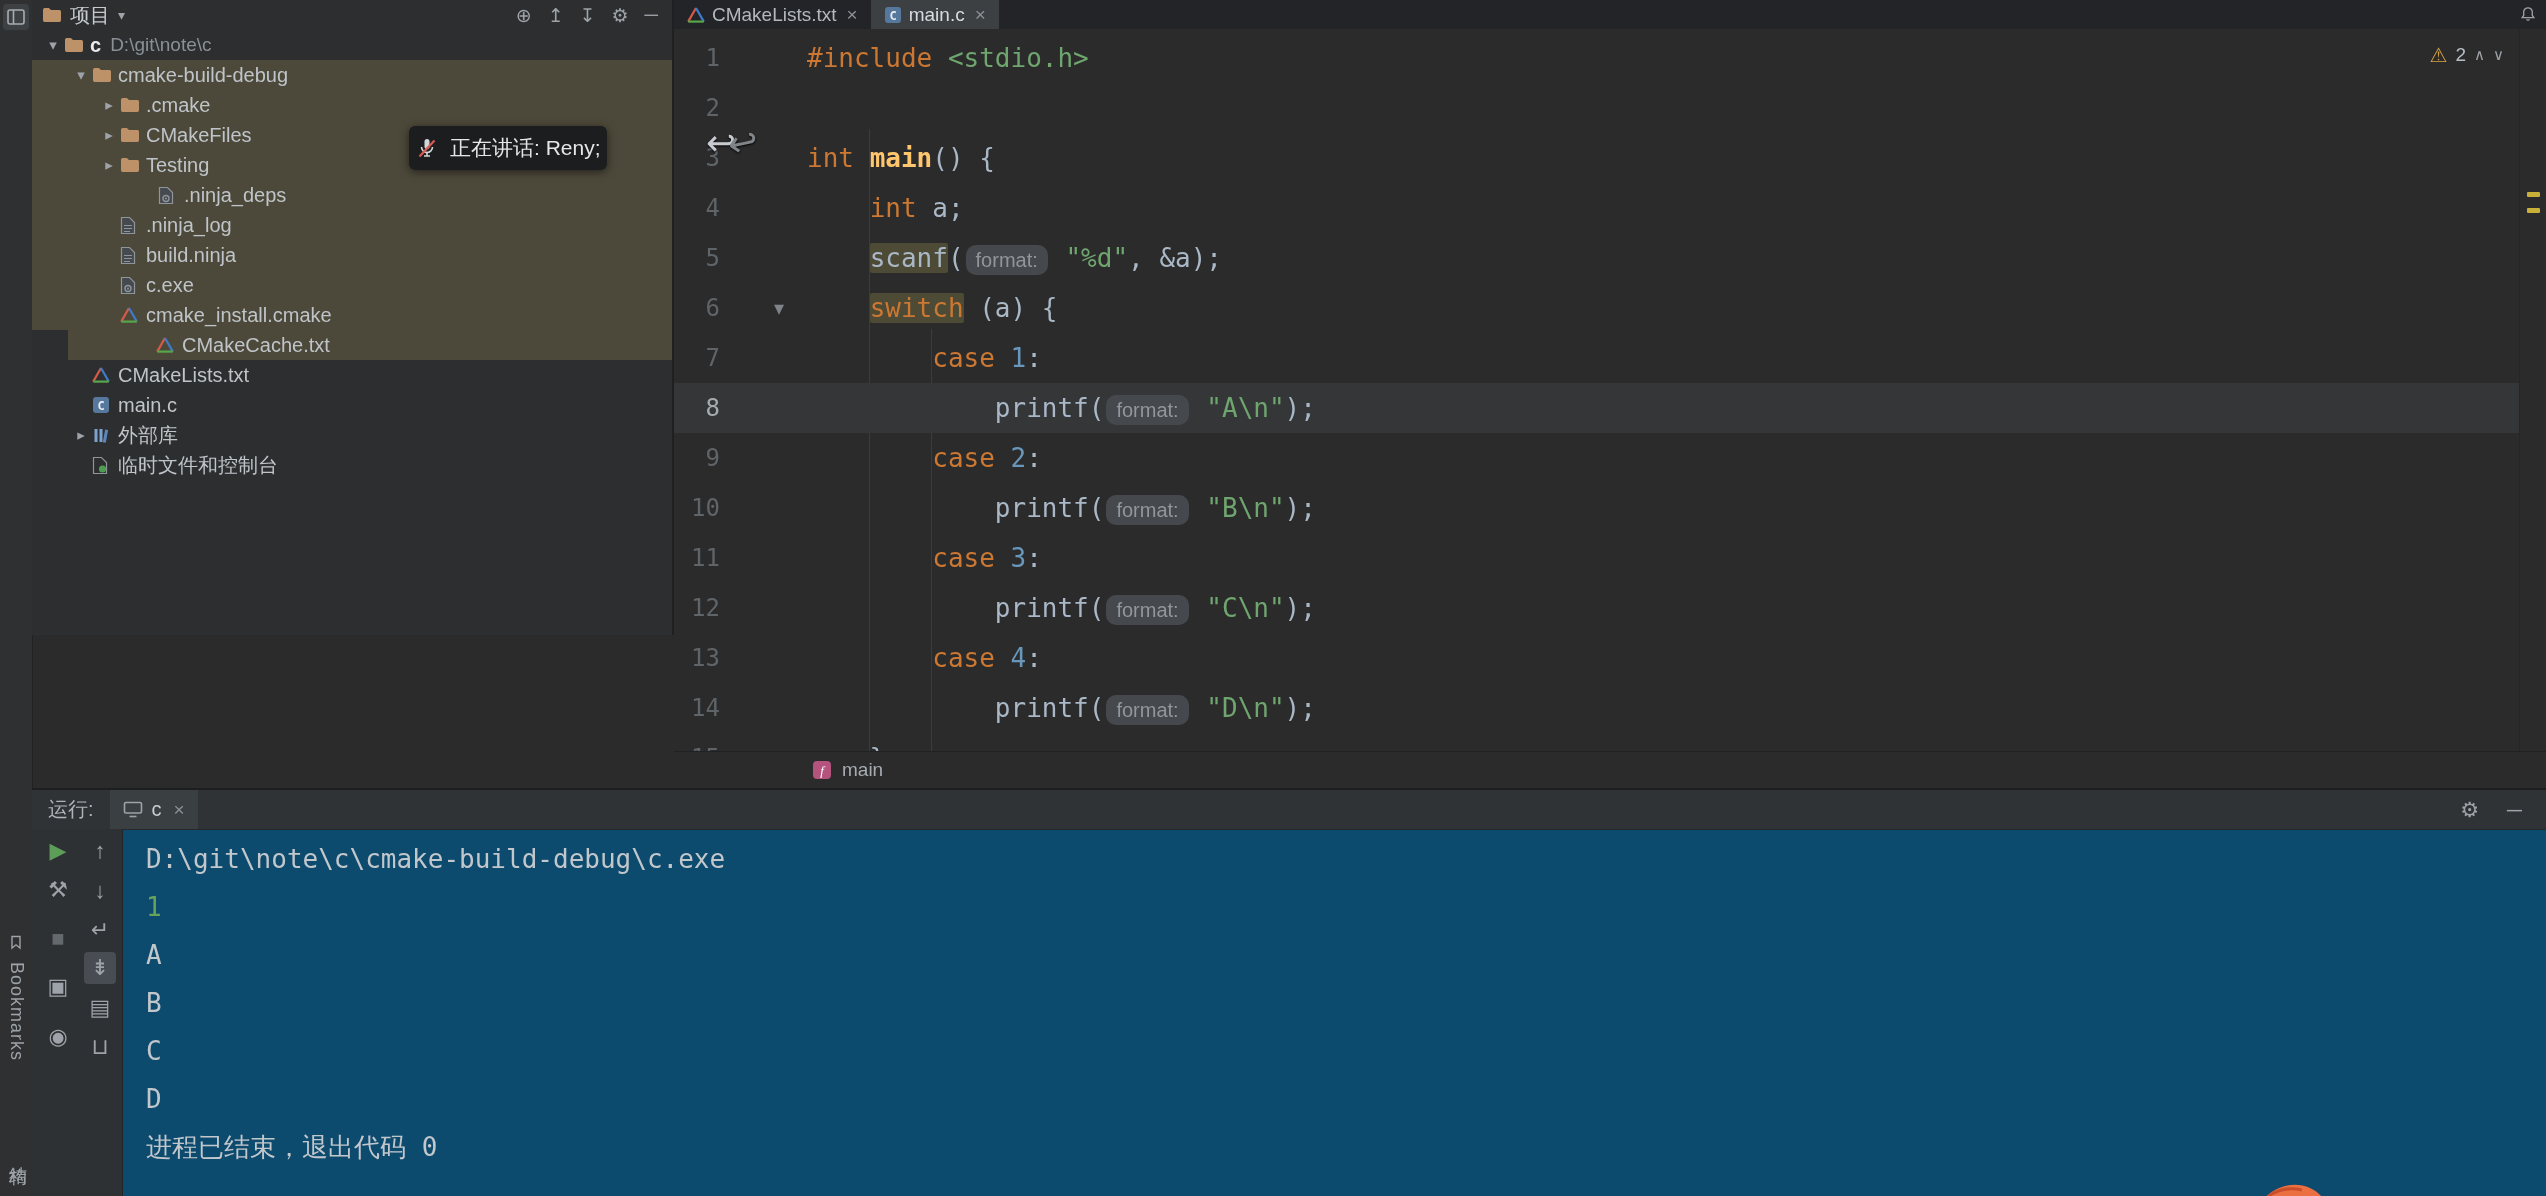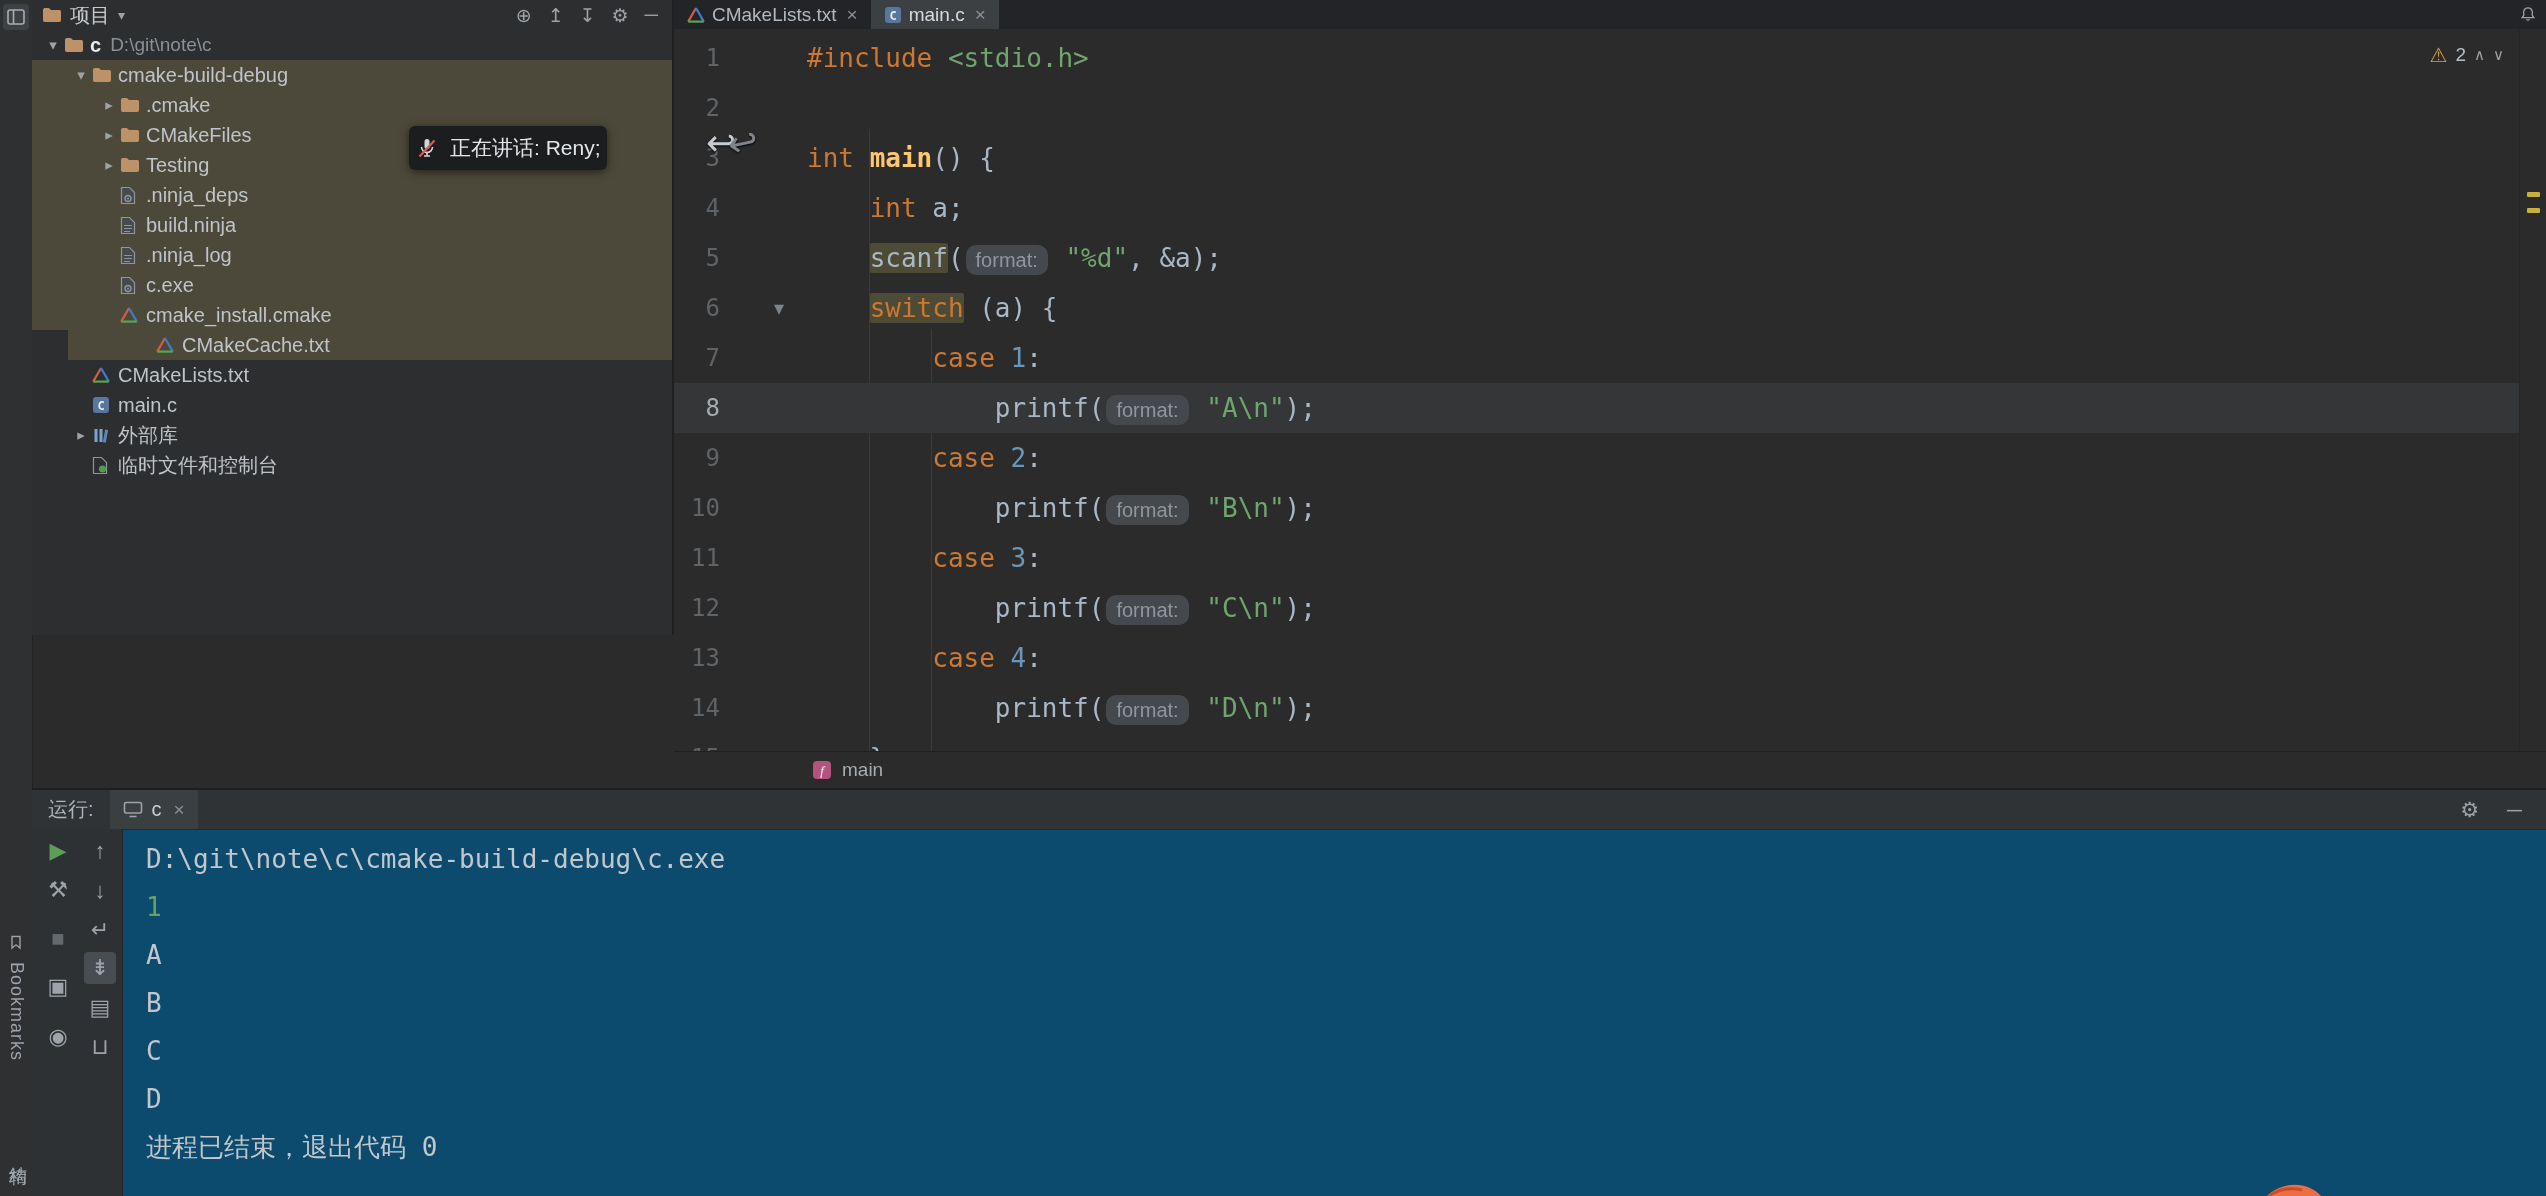--- a/index.html
+++ b/index.html
@@ -172,50 +172,50 @@
         </div>
         <div class="trow hl" style="padding-left: 66px;">
           <span class="chev">▸</span>
           <span class="ticn icn">
             <svg width="20" height="16" viewBox="0 0 20 16">
               <path d="M1 3c0-1 .6-2 1.6-2h4.2L9 3h8.4c1 0 1.6.8 1.6 1.8V13c0 1-.7 2-1.7 2H2.7C1.7 15 1 14 1 13V3z" fill="#BE9269"></path>
             </svg>
           </span>
           <span class="tlabel">Testing</span>
         </div>
-        <div class="trow hl" style="padding-left: 66px;">
+        <div class="trow hl" style="padding-left: 104px;">
           <span class="chev"></span>
           <span class="ticn icn">
             <svg width="16" height="19" viewBox="0 0 16 19">
               <path d="M1.5 1.5h8l5 5v11h-13z" fill="#464A4E" stroke="#8E959B" stroke-width="1.2"></path>
               <circle cx="8" cy="12.5" r="3" fill="none" stroke="#8E959B" stroke-width="1.4"></circle>
               <circle cx="8" cy="12.5" r="1" fill="#8E959B"></circle>
             </svg>
           </span>
           <span class="tlabel">.ninja_deps</span>
         </div>
         <div class="trow hl" style="padding-left: 66px;">
           <span class="chev"></span>
           <span class="ticn icn">
             <svg width="16" height="19" viewBox="0 0 16 19">
               <path d="M1.5 1.5h8l5 5v11h-13z" fill="#464A4E" stroke="#8E959B" stroke-width="1.2"></path>
               <path d="M4 9.5h8M4 12.5h8M4 15.5h6" stroke="#8E959B" stroke-width="1.2"></path>
             </svg>
           </span>
-          <span class="tlabel">build.ninja</span>
+          <span class="tlabel">.ninja_log</span>
         </div>
         <div class="trow hl" style="padding-left: 66px;">
           <span class="chev"></span>
           <span class="ticn icn">
             <svg width="16" height="19" viewBox="0 0 16 19">
               <path d="M1.5 1.5h8l5 5v11h-13z" fill="#464A4E" stroke="#8E959B" stroke-width="1.2"></path>
               <path d="M4 9.5h8M4 12.5h8M4 15.5h6" stroke="#8E959B" stroke-width="1.2"></path>
             </svg>
           </span>
-          <span class="tlabel">.ninja_log</span>
+          <span class="tlabel">build.ninja</span>
         </div>
         <div class="trow hl" style="padding-left: 66px;">
           <span class="chev"></span>
           <span class="ticn icn">
             <svg width="16" height="19" viewBox="0 0 16 19">
               <path d="M1.5 1.5h8l5 5v11h-13z" fill="#464A4E" stroke="#8E959B" stroke-width="1.2"></path>
               <circle cx="8" cy="12.5" r="3" fill="none" stroke="#8E959B" stroke-width="1.4"></circle>
               <circle cx="8" cy="12.5" r="1" fill="#8E959B"></circle>
             </svg>
           </span>

